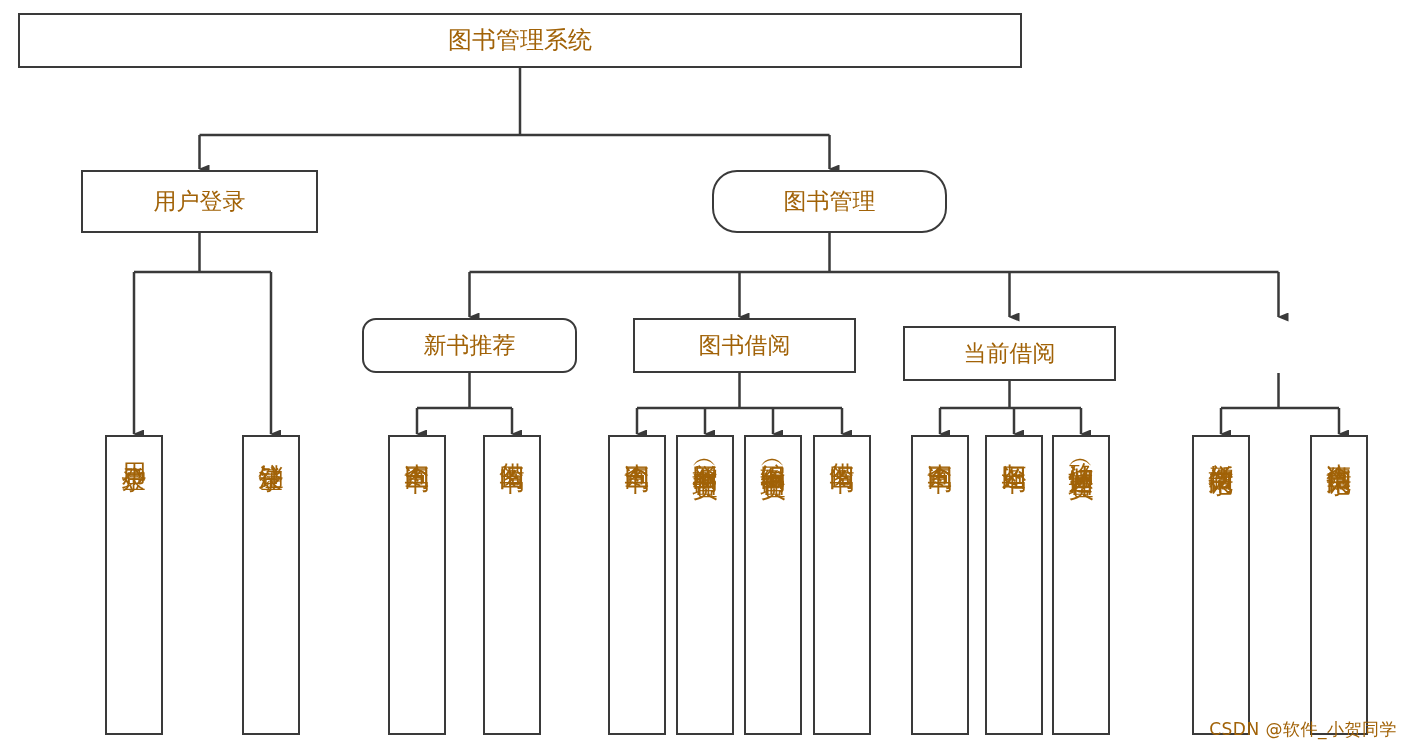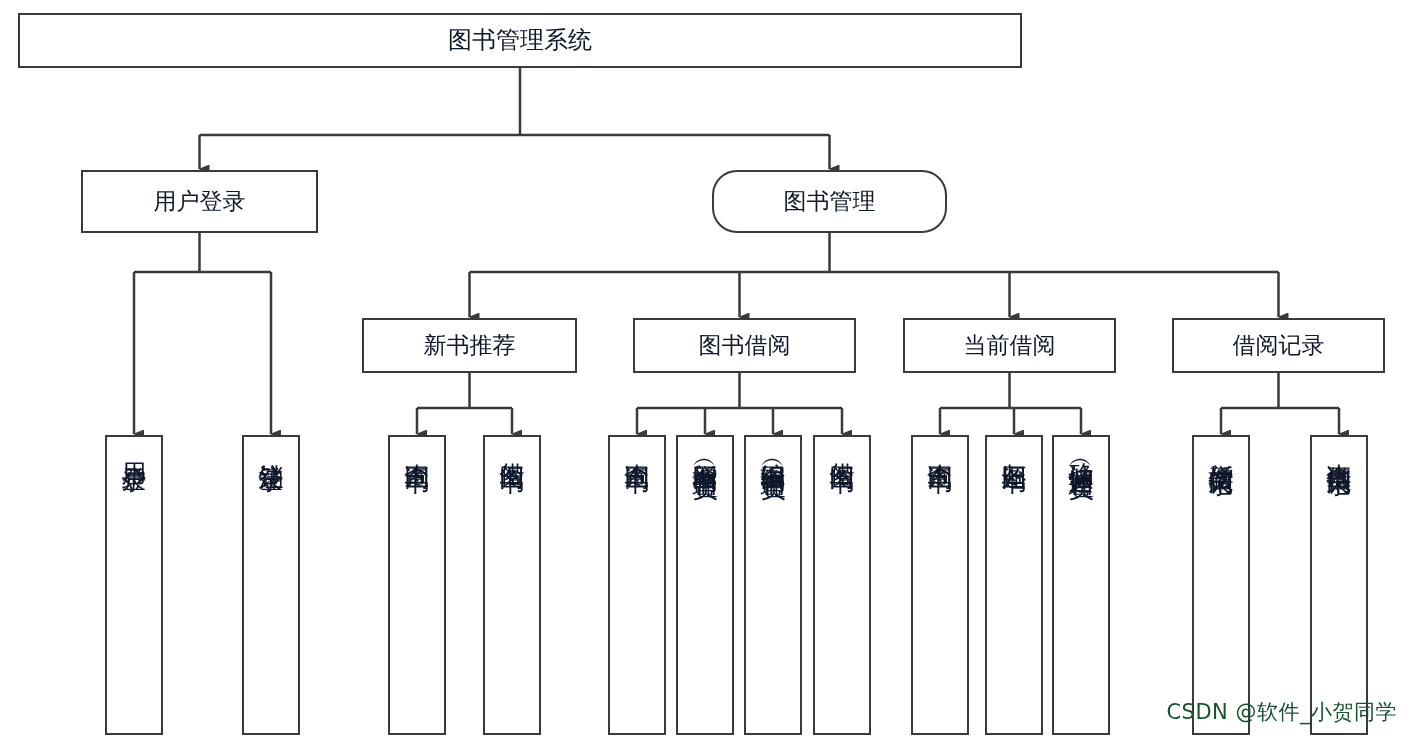--- a/index.html
+++ b/index.html
@@ -30,21 +30,21 @@
     position: absolute;
     box-sizing: border-box;
     background: #ffffff;
     border: 2.5px solid #3a3a3a;
     display: flex;
     align-items: center;
     justify-content: center;
     z-index: 3;
   }
   .node .label {
-    color: #0f172a;
+    color: #a16207;
     text-align: center;
     line-height: 1.08;
     white-space: nowrap;
   }
   
   .node.horiz .label {
     font-size: 23px;
   }
   .node.root .label {
     font-size: 24px;
@@ -59,23 +59,23 @@
     writing-mode: vertical-rl;
     text-orientation: upright;
     font-size: 25px;
     letter-spacing: 2px;
     line-height: 1;
     white-space: nowrap;
   }
   #watermark {
     position: absolute;
     right: 8px;
-    bottom: 21px;
-    font-size: 21px;
-    color: #14532d;
+    bottom: 6px;
+    font-size: 17px;
+    color: #a16207;
     letter-spacing: 0.5px;
     z-index: 6;
     user-select: none;
     white-space: nowrap;
   }
 </style>
 </head>
 <body>
 
 <div id="canvas">
@@ -127,31 +127,28 @@
     <span class="label">图书管理系统</span>
   </div>
 
   <div class="node horiz" style="left: 81px; top: 170px; width: 237px; height: 63px;">
     <span class="label">用户登录</span>
   </div>
   <div class="node horiz" style="left: 712px; top: 170px; width: 235px; height: 63px; border-radius: 25px;">
     <span class="label">图书管理</span>
   </div>
 
-  <div class="node horiz" style="left: 362px; top: 318px; width: 215px; height: 55px;">
+  <div class="node horiz" style="left: 362px; top: 318px; width: 215px; height: 55px; border-radius: 14px;">
     <span class="label">新书推荐</span>
   </div>
   <div class="node horiz" style="left: 633px; top: 318px; width: 223px; height: 55px;">
     <span class="label">图书借阅</span>
   </div>
-  <div class="node horiz" style="left: 903px; top: 318px; width: 213px; height: 55px;">
+  <div class="node horiz" style="left: 903px; top: 326px; width: 213px; height: 55px;">
     <span class="label">当前借阅</span>
-  </div>
-  <div class="node horiz" style="left: 1172px; top: 318px; width: 213px; height: 55px;">
-    <span class="label">借阅记录</span>
   </div>
 
   <div class="node vert" style="left: 105px; top: 435px; width: 58px; height: 300px;">
     <span class="label">用户登录</span>
   </div>
   <div class="node vert" style="left: 242px; top: 435px; width: 58px; height: 300px;">
     <span class="label">注销登录</span>
   </div>
 
   <div class="node vert" style="left: 388px; top: 435px; width: 58px; height: 300px;">

